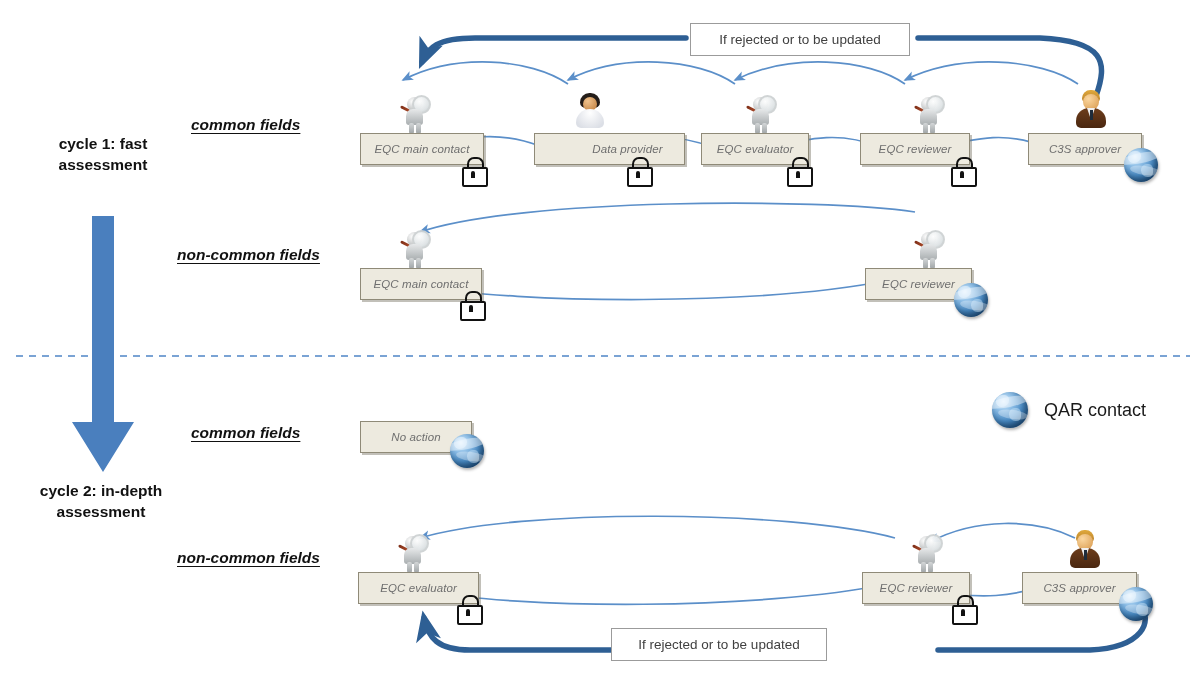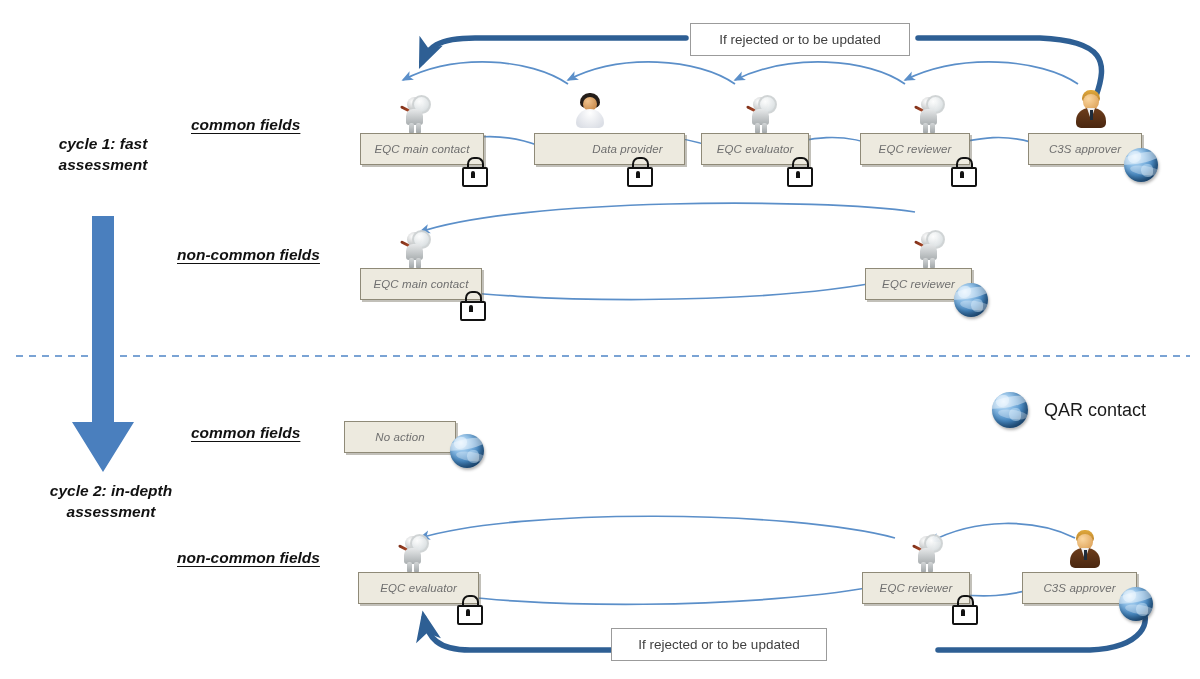--- a/index.html
+++ b/index.html
@@ -15,21 +15,21 @@
             box-shadow:2px 2px 0 rgba(120,115,100,.45);
             display:flex;align-items:center;justify-content:center;
             font-style:italic;font-size:11.5px;color:#6f6f6f;
             font-family:"Liberation Sans", sans-serif;z-index:3;
             letter-spacing:.1px;white-space:nowrap;}
 
   
   .field-label{position:absolute;font-style:italic;font-weight:bold;font-size:15.5px;
                color:#111;text-decoration:underline;text-underline-offset:3px;
                z-index:4;white-space:nowrap;}
-  .cycle-label{position:absolute;font-style:italic;font-weight:bold;font-size:15.5px;
+  .cycle-label{position:absolute;font-weight:bold;font-size:15.5px;
                color:#111;text-align:center;line-height:1.35;z-index:4;}
 
   
   .note-box{position:absolute;background:#ffffff;border:1px solid #9b9b9b;
             display:flex;align-items:center;justify-content:center;
             font-size:13.5px;color:#404040;z-index:5;white-space:nowrap;}
 
   
   .legend{position:absolute;z-index:6;}
   .legend-row{display:flex;align-items:center;margin-bottom:18px;}
@@ -159,21 +159,21 @@
 
   <div class="field-label" style="left:191px;top:116px;">common fields</div>
   <div class="field-label" style="left:177px;top:246px;">non-common fields</div>
   <div class="field-label" style="left:191px;top:424px;">common fields</div>
   <div class="field-label" style="left:177px;top:549px;">non-common fields</div>
 
   <div class="cycle-label" style="left:28px;top:134px;width:150px;">
     <span>cycle 1: fast</span><br>
     <span>assessment</span>
   </div>
-  <div class="cycle-label" style="left:22px;top:481px;width:178px;">
+  <div class="cycle-label" style="left:12px;top:481px;width:178px;">
     <span>cycle 2: in-depth</span><br>
     <span>assessment</span>
   </div>
 
   <div class="person" style="left:398px;top:95px;">
     <div class="inv-handle"></div>
       <div class="inv-head"></div>
       <div class="inv-glass"></div>
     <div class="inv-body"></div>
       <div class="inv-legL"></div>
@@ -263,21 +263,21 @@
     <div class="inv-body"></div>
       <div class="inv-legL"></div>
       <div class="inv-legR"></div>
   </div>
   <div class="role-box" style="left:865px;top:268px;width:105px;height:30px;">EQC reviewer</div>
   <div class="globe" style="left:954px;top:283px;">
       <i></i>
       <b></b>
     </div>
 
-  <div class="role-box" style="left:344px;top:421px;width:110px;height:30px;">No action</div>
+  <div class="role-box" style="left:360px;top:421px;width:110px;height:30px;">No action</div>
   <div class="globe" style="left:450px;top:434px;">
       <i></i>
       <b></b>
     </div>
 
   <div class="person" style="left:396px;top:534px;">
     <div class="inv-handle"></div>
       <div class="inv-head"></div>
       <div class="inv-glass"></div>
     <div class="inv-body"></div>

